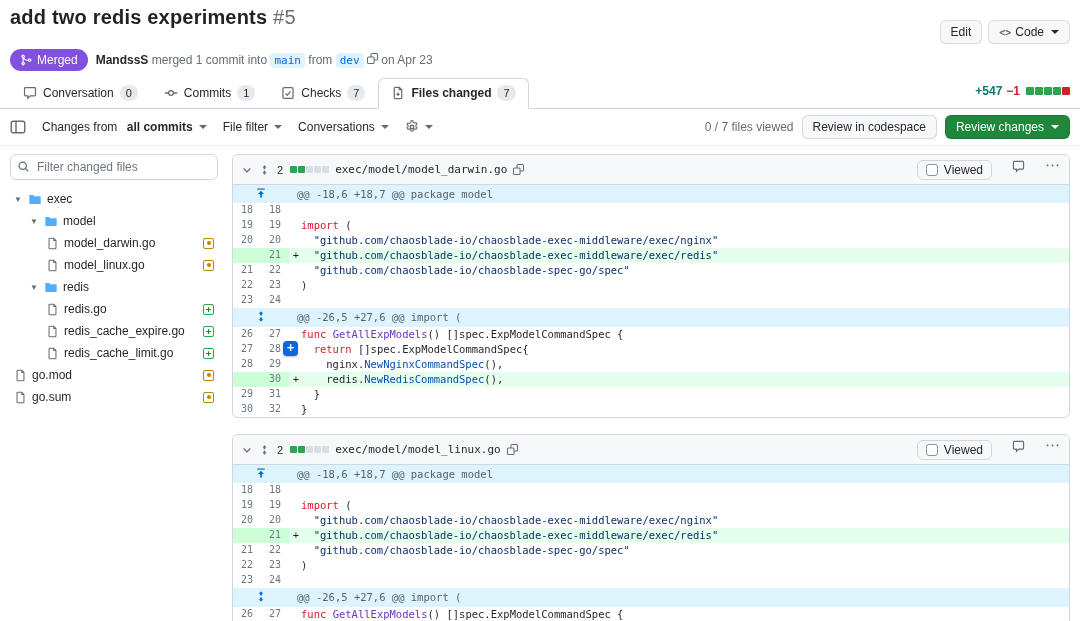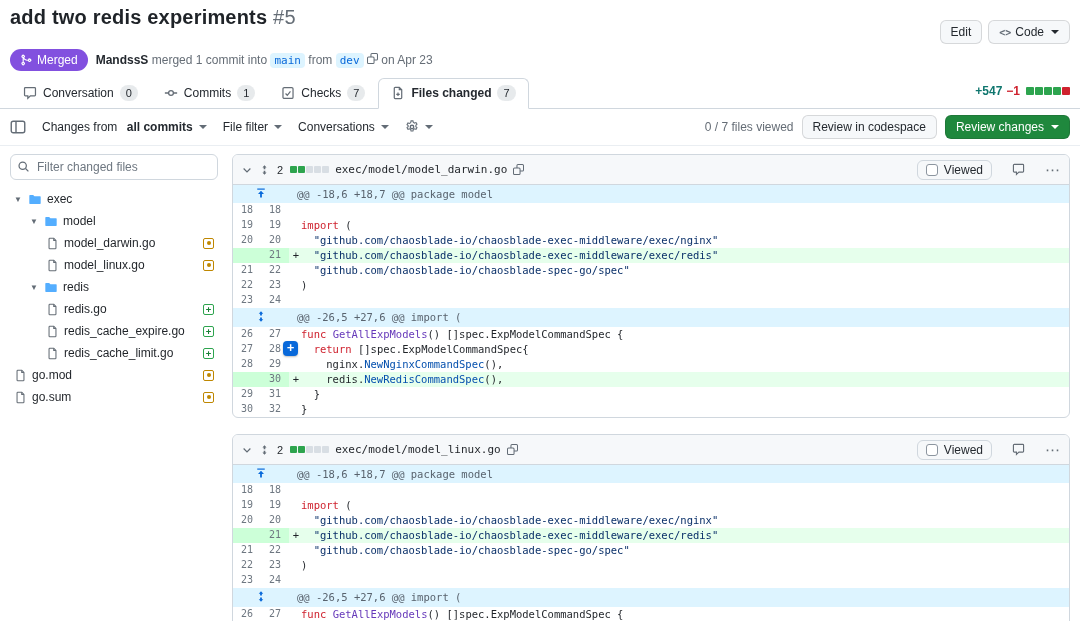--- a/index.html
+++ b/index.html
@@ -54,21 +54,21 @@
 .st.add::before{content:"+";position:absolute;top:-2px;left:1.8px;color:#1a7f37;font-size:9.5px;font-weight:700;line-height:13px}
 
 .main{flex:1;min-width:0}
 .card{border:1px solid #d0d7de;border-radius:6px;margin-bottom:16px;overflow:hidden;background:#fff}
 .fh{display:flex;align-items:center;gap:6px;background:#f6f8fa;border-bottom:1px solid #d0d7de;padding:0 8px;height:30px}
 .changes{font-size:11px;margin-left:1px}
 .sqs{display:inline-flex;align-items:center}
 .sq{width:7px;height:7px;border-radius:1px;display:inline-block;margin-left:1px}
 .sq.g{background:#2da44e}.sq.n{background:#d8dee4}
 .fpath{font-family:"DejaVu Sans Mono",monospace;font-size:11px;color:#1f2328;margin-left:0;text-decoration:none;cursor:pointer}
-.fh-right{margin-left:auto;display:flex;align-items:center;gap:20px;color:#656d76}
+.fh-right{margin-left:auto;display:flex;align-items:flex-start;gap:20px;color:#656d76}
 .viewed{display:inline-flex;align-items:center;gap:6px;border:1px solid #d0d7de;border-radius:6px;padding:2px 8px;font-size:12px;color:#24292f;background:#f6f8fa;cursor:pointer}
 .cb{width:12px;height:12px;border:1px solid #8c959f;border-radius:3px;background:#fff;display:inline-block}
 .kebab{font-size:15px;letter-spacing:1px;cursor:pointer;line-height:10px}
 table.diff{border-collapse:collapse;width:100%;font-family:"DejaVu Sans Mono",monospace;font-size:10.5px}
 .ln{width:28px;min-width:28px;text-align:right;padding:0 8px 0 0;color:#6e7781;line-height:13px;vertical-align:top;font-size:10px}
 .ln2{position:relative}
 tr.add-row .ln{background:#ccffd8}
 tr.add-row .code{background:#e6ffec}
 .code{white-space:pre;line-height:13px;padding-left:2px;color:#1f2328}
 .sign{display:inline-block;width:10px;text-align:center;color:#1f2328}

